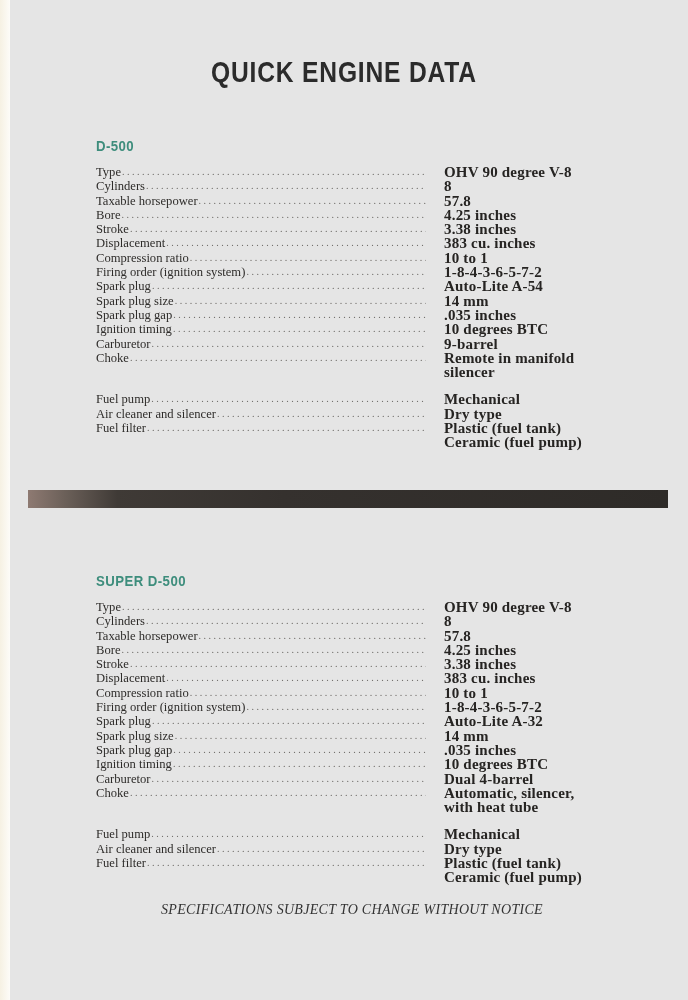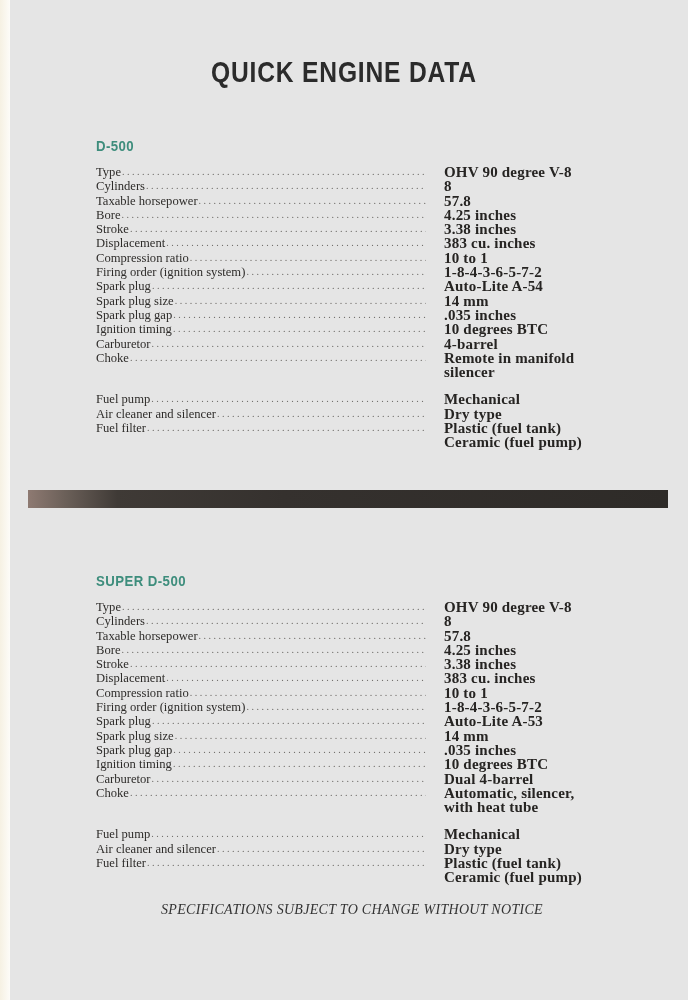--- a/index.html
+++ b/index.html
@@ -205,21 +205,21 @@
           <span class="lbl">Ignition timing</span>
           <span class="dots"></span>
         </div>
         <div class="value-col">10 degrees BTC</div>
       </div>
     <div class="row">
         <div class="label-col">
           <span class="lbl">Carburetor</span>
           <span class="dots"></span>
         </div>
-        <div class="value-col">4-barrel</div>
+        <div class="value-col">9-barrel</div>
       </div>
     <div class="row">
         <div class="label-col">
           <span class="lbl">Choke</span>
           <span class="dots"></span>
         </div>
         <div class="value-col">Remote in manifold</div>
       </div>
     <div class="row">
         <div class="label-col"></div>
@@ -311,21 +311,21 @@
           <span class="lbl">Firing order (ignition system)</span>
           <span class="dots"></span>
         </div>
         <div class="value-col">1-8-4-3-6-5-7-2</div>
       </div>
     <div class="row">
         <div class="label-col">
           <span class="lbl">Spark plug</span>
           <span class="dots"></span>
         </div>
-        <div class="value-col">Auto-Lite A-53</div>
+        <div class="value-col">Auto-Lite A-32</div>
       </div>
     <div class="row">
         <div class="label-col">
           <span class="lbl">Spark plug size</span>
           <span class="dots"></span>
         </div>
         <div class="value-col">14 mm</div>
       </div>
     <div class="row">
         <div class="label-col">

